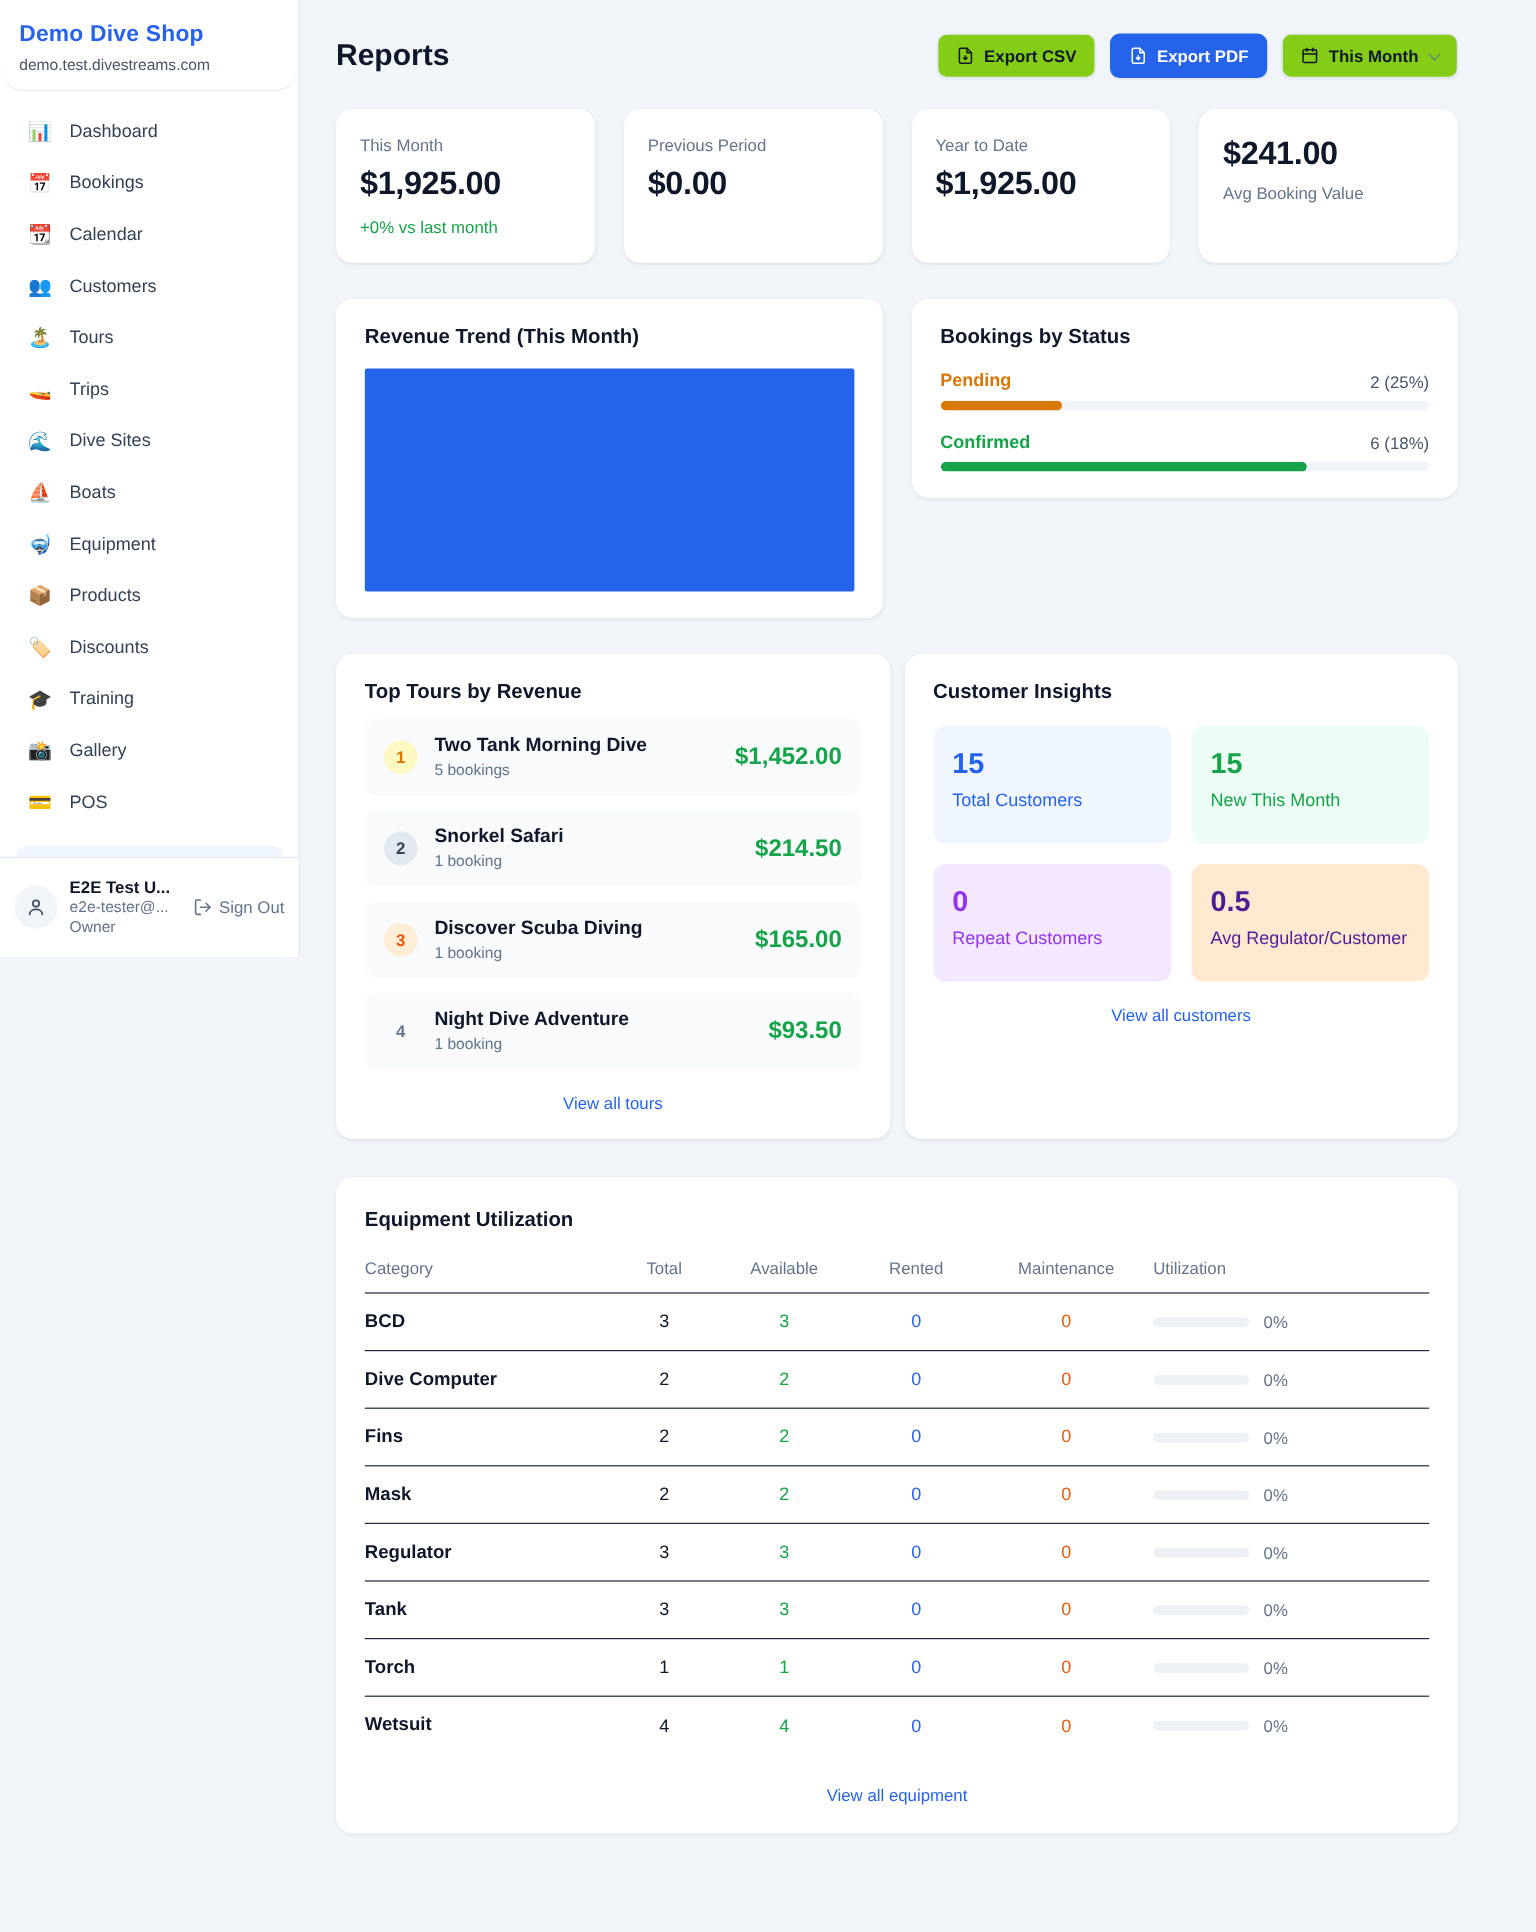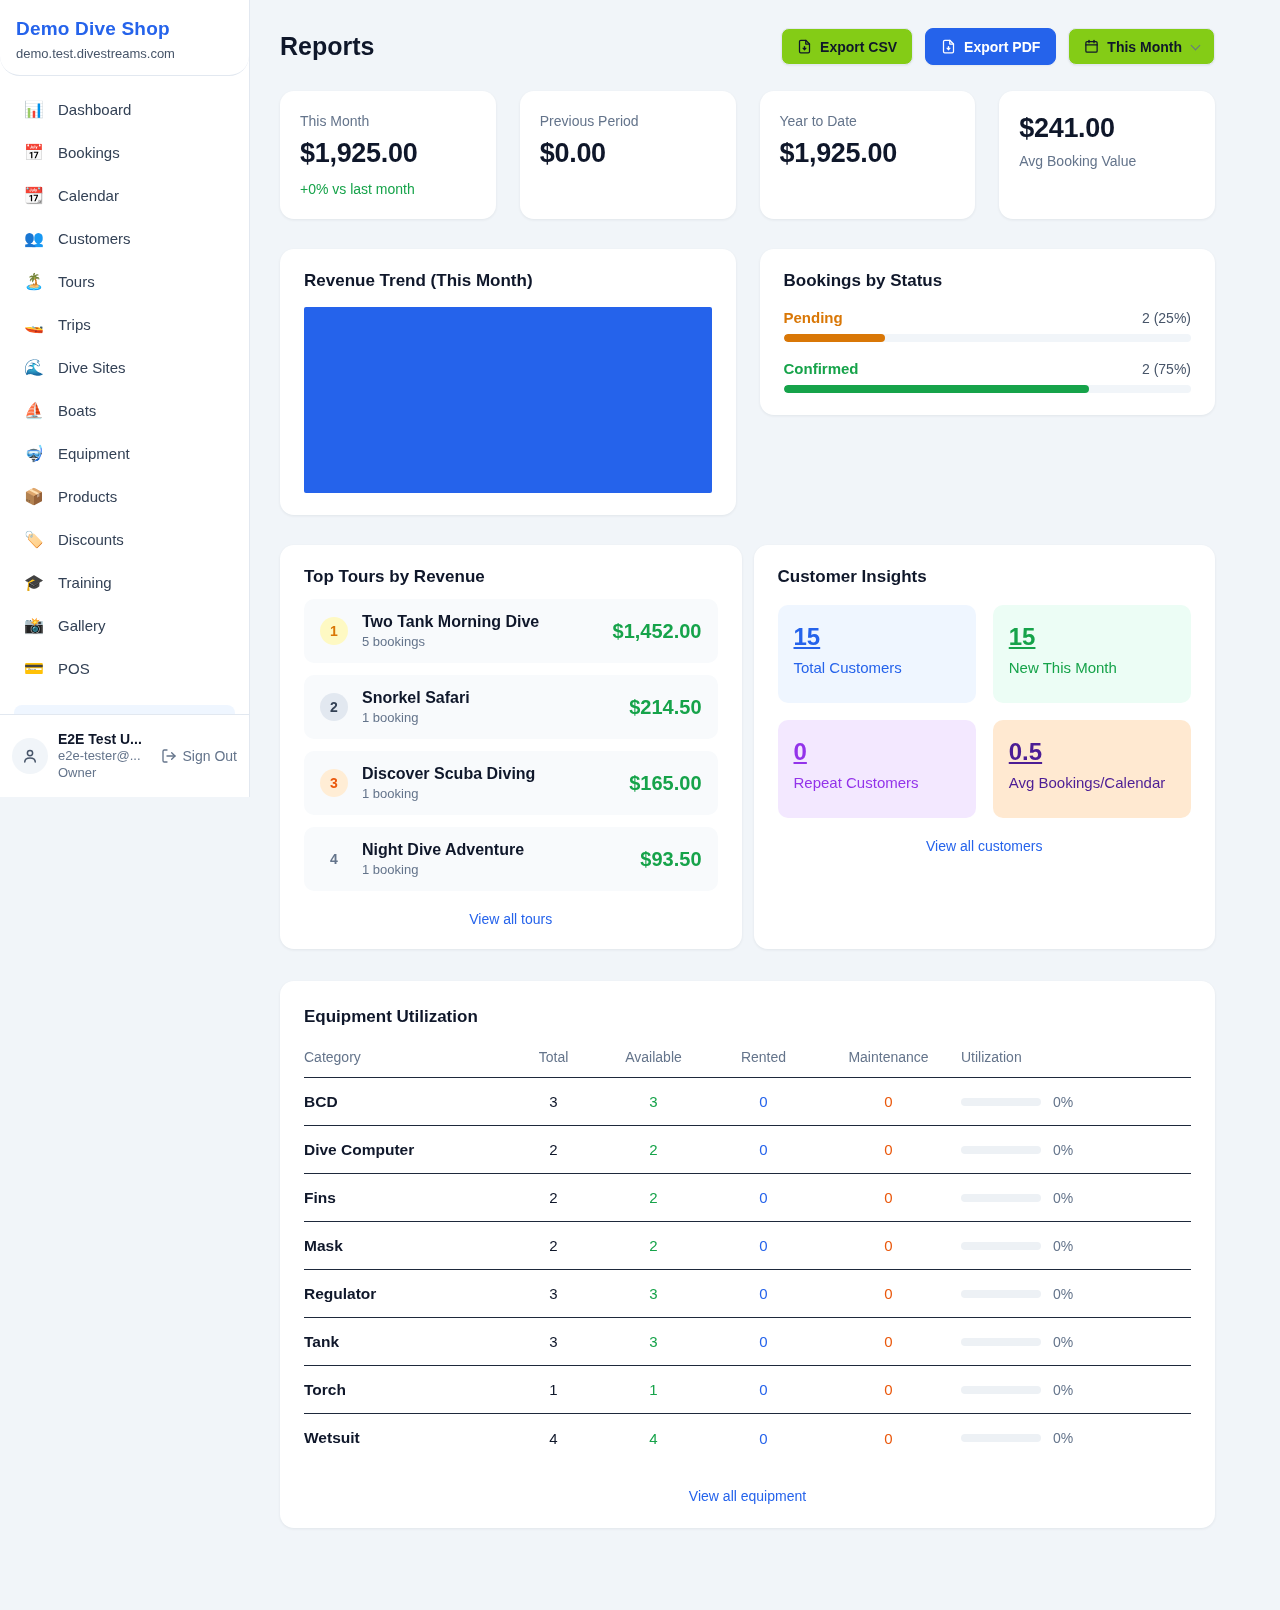--- a/index.html
+++ b/index.html
@@ -104,21 +104,21 @@
   .rank.r2 { background:#e2e8f0; color:#334155; }
   .rank.r3 { background:#ffedd5; color:#ea580c; }
   .rank.r4 { background:transparent; color:#64748b; }
   .tour-info { flex:1; min-width:0; }
   .tour-name { font-size:16px; font-weight:600; color:#0f172a; }
   .tour-sub { font-size:13px; color:#64748b; margin-top:3px; }
   .tour-amount { font-size:20px; font-weight:700; color:#16a34a; white-space:nowrap; }
   .view-link { display:block; text-align:center; color:#2563eb; font-size:14px; margin-top:20px; cursor:pointer; text-decoration:none; }
   .tiles { display:grid; grid-template-columns:1fr 1fr; gap:17px; margin-top:18px; }
   .tile { border-radius:10px; padding:18px 16px; min-height:98px; }
-  .tile-value { font-size:24px; font-weight:800;text-decoration:underline; }
+  .tile-value { font-size:24px; font-weight:800; }
   .tile-label { font-size:15px; margin-top:8px; }
   .tile.blue   { background:#eff6ff; } .tile.blue .tile-value, .tile.blue .tile-label { color:#2563eb; }
   .tile.green  { background:#ecfdf5; } .tile.green .tile-value, .tile.green .tile-label { color:#16a34a; }
   .tile.purple { background:#f3e8ff; } .tile.purple .tile-value, .tile.purple .tile-label { color:#9333ea; }
   .tile.orange { background:#ffe9d1; } .tile.orange .tile-value, .tile.orange .tile-label { color:#4c1d95; }
   
   .equip-card { padding:26px 24px 24px 24px; }
   .equip-grid { display:grid; grid-template-columns:minmax(0,1fr) 85px 115px 105px 145px 230px; align-items:center; }
   .equip-head { margin-top:22px; padding-bottom:12px; border-bottom:1px solid #1e293b; }
   .equip-head .hcell { font-size:14px; color:#64748b; }
@@ -295,21 +295,21 @@
           <span class="status-label pending">Pending</span>
           <span class="status-value">2 (25%)</span>
         </div>
         <div class="track">
           <div class="fill pending" style="width: 25%;"></div>
         </div>
       </div>
       <div class="status-group">
         <div class="status-head">
           <span class="status-label confirmed">Confirmed</span>
-          <span class="status-value">2 (75%)</span>
+          <span class="status-value">6 (18%)</span>
         </div>
         <div class="track">
           <div class="fill confirmed" style="width: 75%;"></div>
         </div>
       </div>
     </div>
   </div>
 
   <div class="mid-row">
     <div class="card">
@@ -361,21 +361,21 @@
         <div class="tile green">
           <div class="tile-value">15</div>
           <div class="tile-label">New This Month</div>
         </div>
         <div class="tile purple">
           <div class="tile-value">0</div>
           <div class="tile-label">Repeat Customers</div>
         </div>
         <div class="tile orange">
           <div class="tile-value">0.5</div>
-          <div class="tile-label">Avg Bookings/Calendar</div>
+          <div class="tile-label">Avg Regulator/Customer</div>
         </div>
       </div>
       <a class="view-link">View all customers</a>
     </div>
   </div>
 
   <div class="card equip-card">
     <div class="card-title">Equipment Utilization</div>
 
     <div class="equip-grid equip-head">

